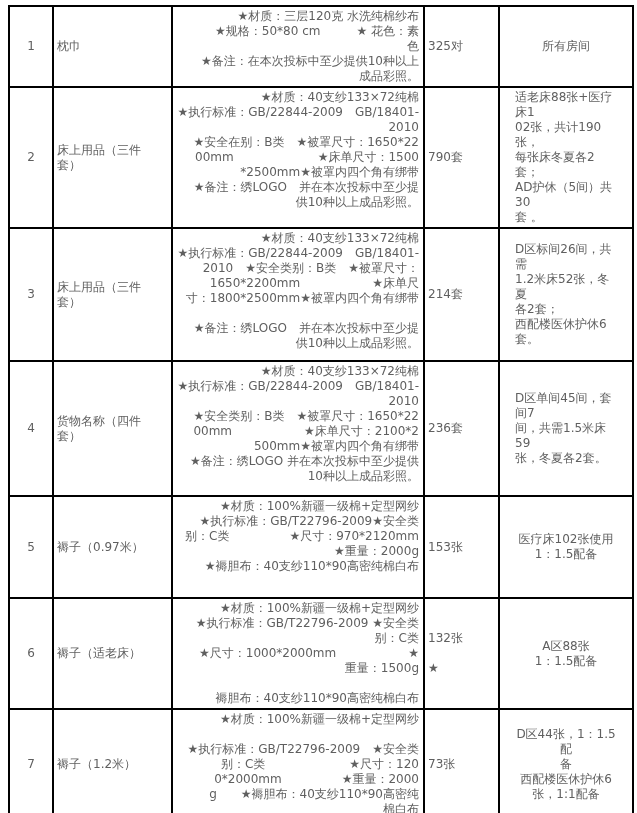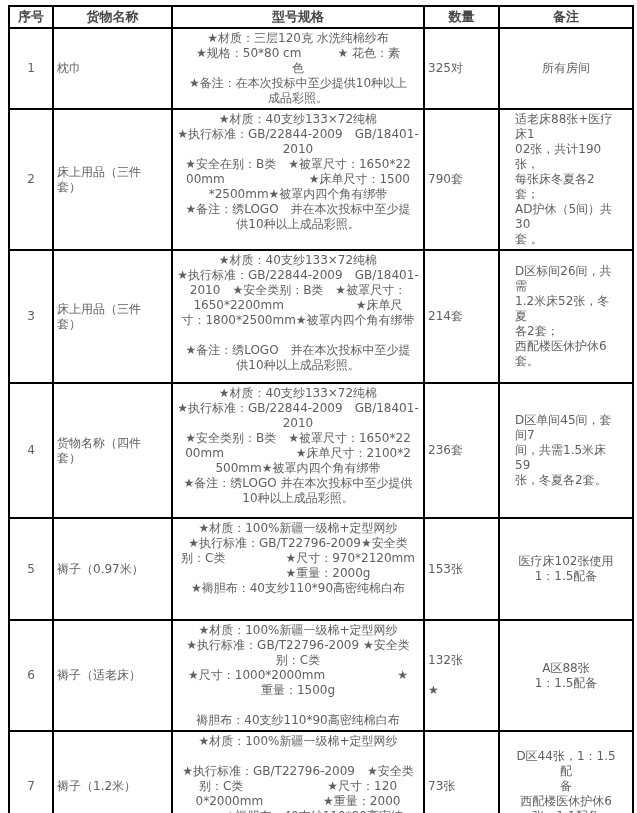--- a/index.html
+++ b/index.html
@@ -18,45 +18,38 @@
     overflow: hidden;
     color: #5f5f5f;
   }
   th {
     font-size: 13px; font-weight: bold; color: #474747;
     text-align: center; vertical-align: middle; padding: 1px 2px;
   }
   td { font-size: 12px; line-height: 15px; padding: 1px 3px; }
   .c-serial { text-align: center; vertical-align: middle; }
   .c-name   { text-align: left; vertical-align: middle; white-space: pre-line; }
-  .c-spec   { text-align: center;  vertical-align: top;    white-space: pre-line; padding: 2px 4px; margin-top: 16px; }
+  .c-spec   { text-align: right;  vertical-align: top;    white-space: pre-line; padding: 2px 4px; margin-top: 16px; }
   .c-qty    { text-align: left; vertical-align: middle; white-space: pre-line; }
   .c-remark { text-align: center; vertical-align: middle; white-space: pre-line; padding: 2px 15px; }
   .c-remark.left { text-align: left; }
 </style>
 </head>
 <body>
 
 <div class="page">
   <table class="spec-table">
     <colgroup>
       <col style="width:44px">
       <col style="width:119px">
       <col style="width:252px">
       <col style="width:75px">
       <col style="width:134px">
     </colgroup>
     <tbody>
-        <tr style="height:22px">
-      <th>序号</th>
-      <th>货物名称</th>
-      <th>型号规格</th>
-      <th>数量</th>
-      <th>备注</th>
-    </tr>
 
     <tr style="height:79px">
       <td class="c-serial">1</td>
       <td class="c-name">枕巾</td>
       <td class="c-spec">★材质：三层120克 水洗纯棉纱布
 ★规格：50*80 cm　　　★ 花色：素
 色
 ★备注：在本次投标中至少提供10种以上
 成品彩照。</td>
       <td class="c-qty">325对</td>

